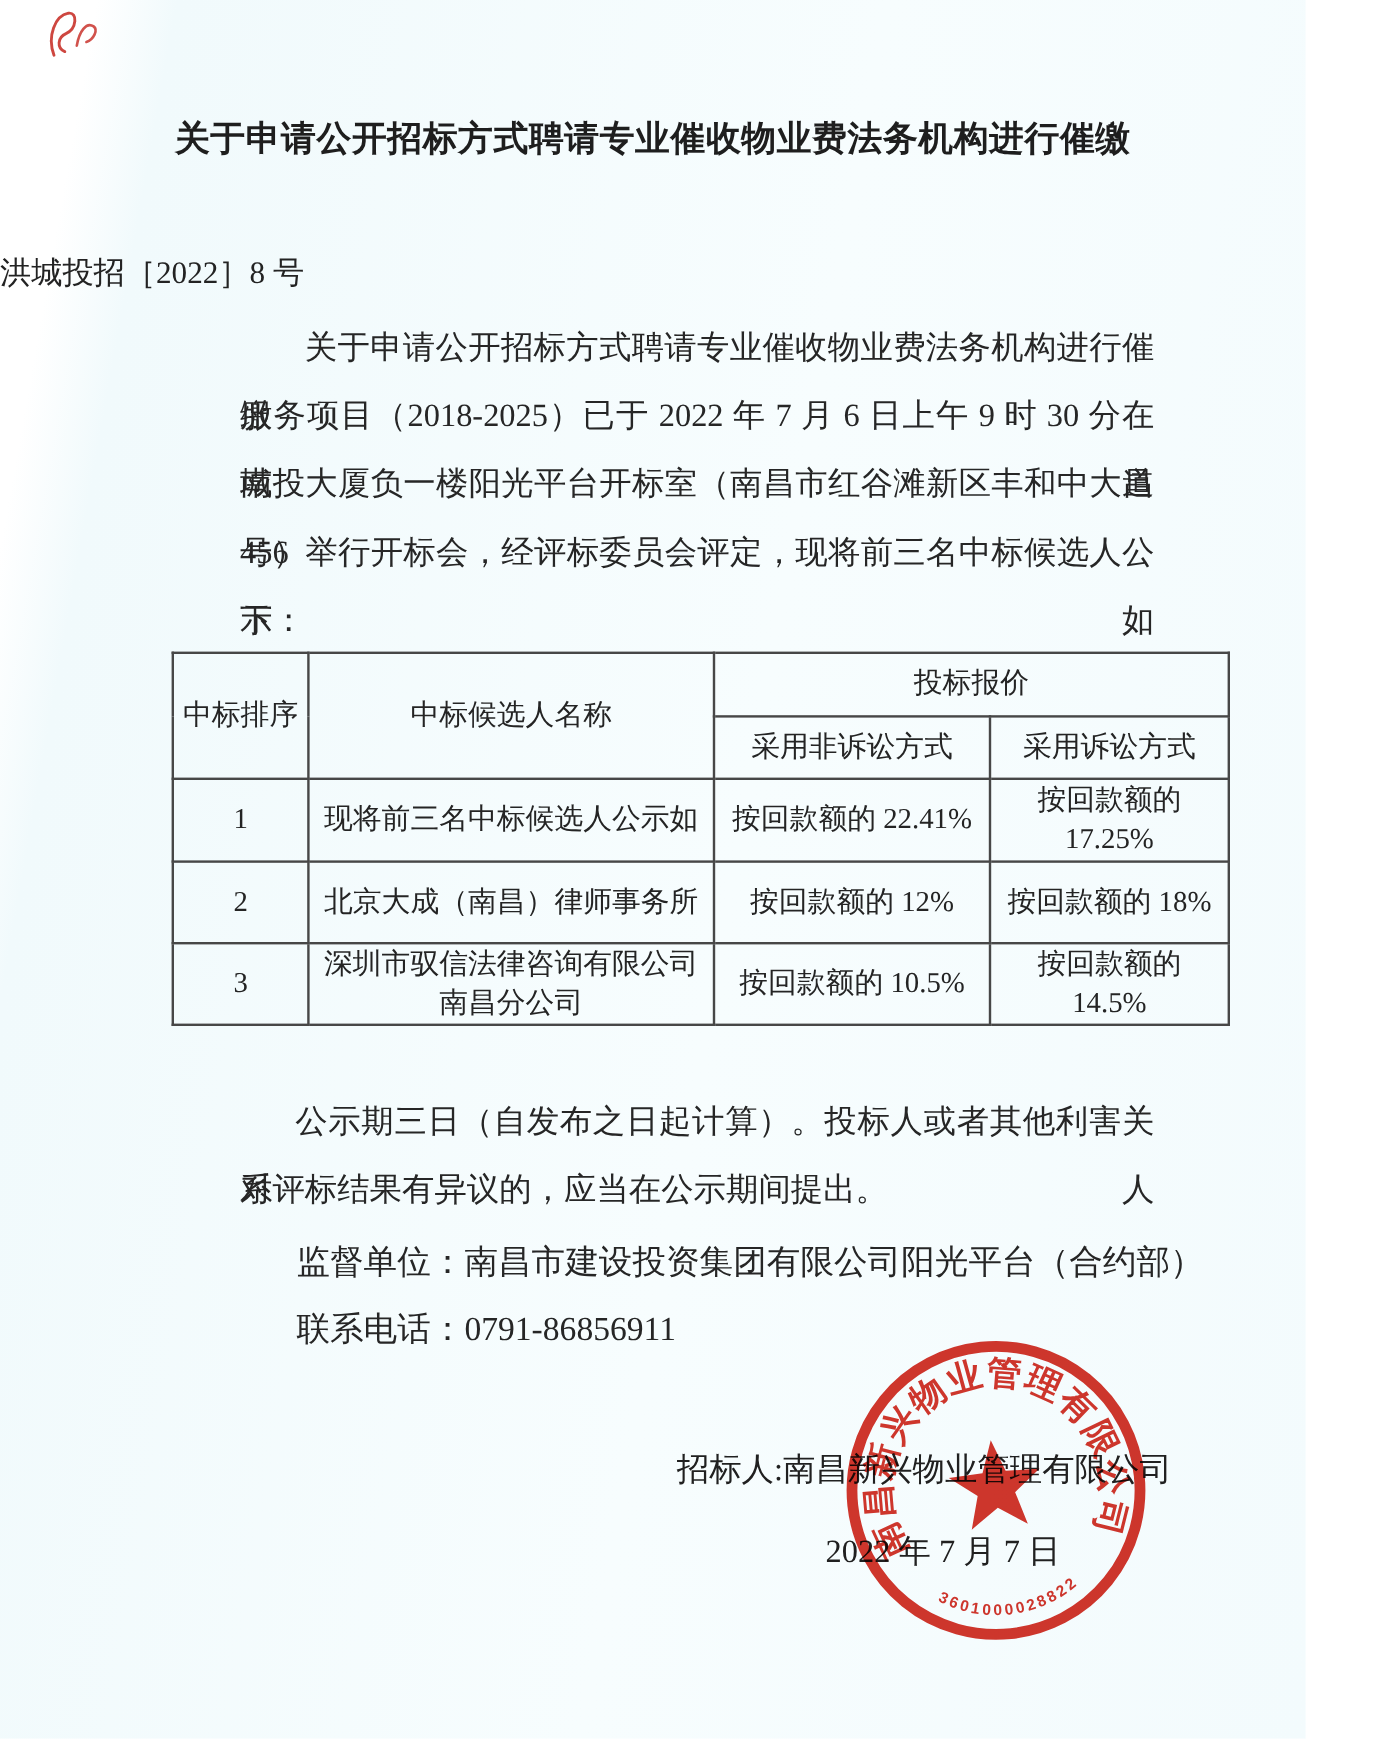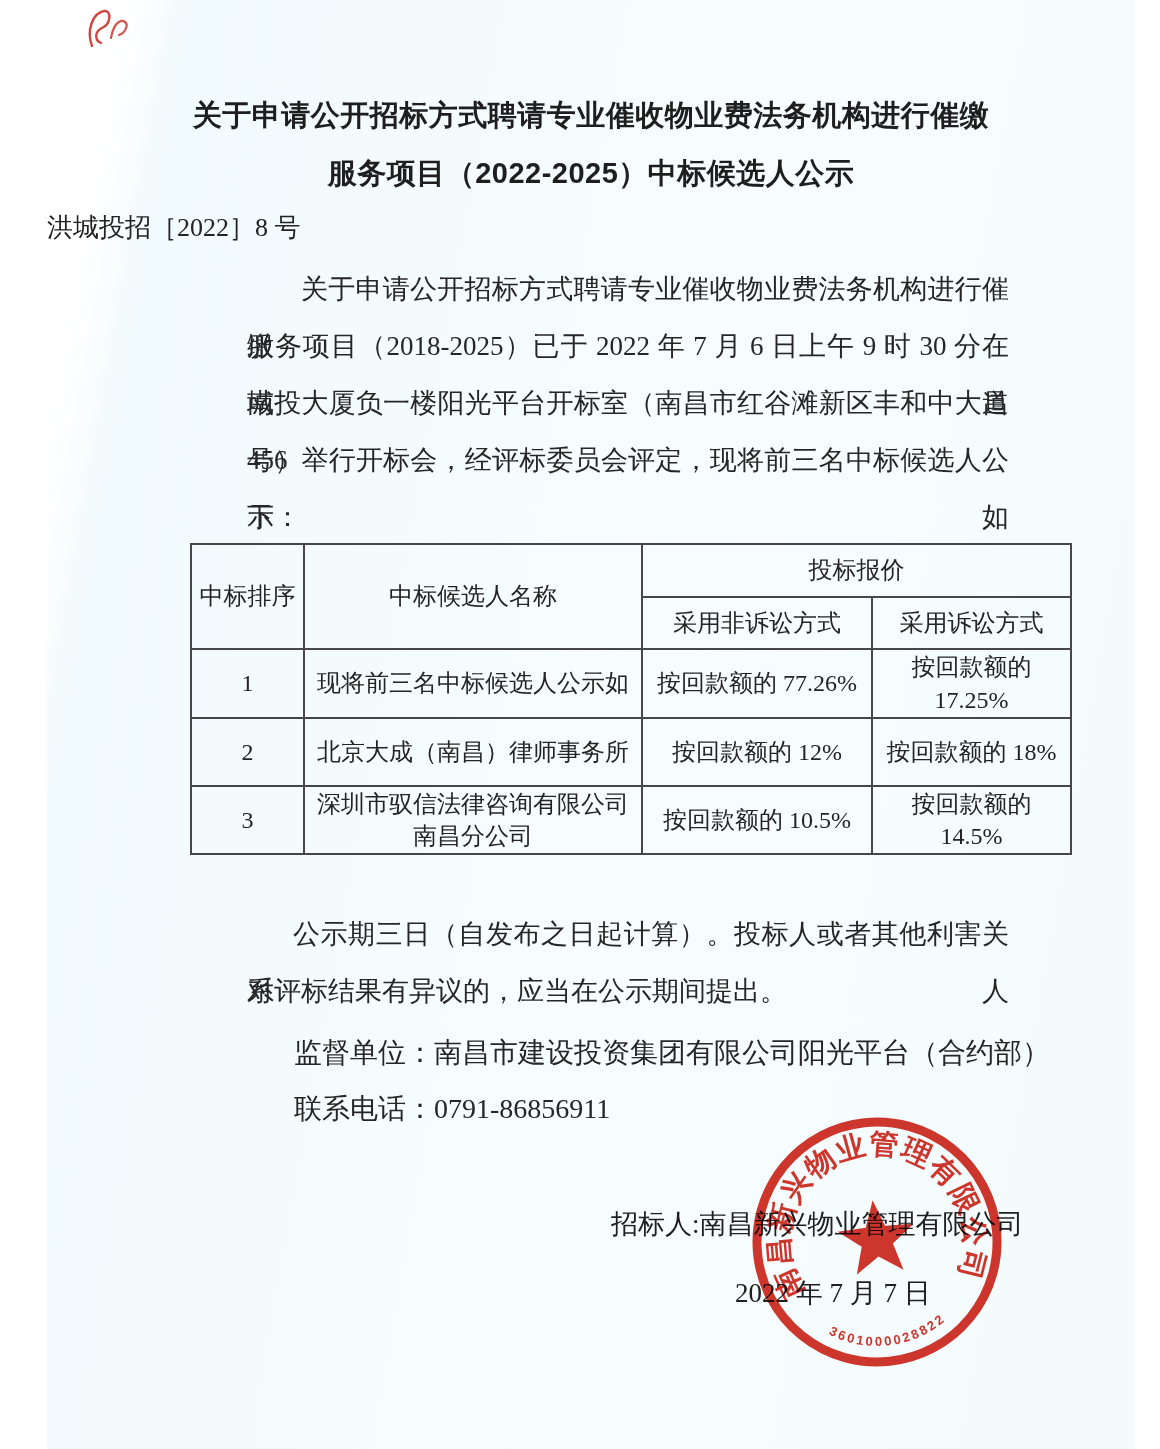--- a/index.html
+++ b/index.html
@@ -1,18 +1,18 @@
 <!DOCTYPE html>
 <html><head>
 <meta charset="utf-8">
 <style>
   html,body{margin:0;padding:0;background:#ffffff;}
   .page{position:relative;width:1088px;height:1449px;overflow:hidden;
         background:linear-gradient(100deg,#ffffff 0%,#ffffff 6%,#f1fafc 11%,#f7fdfe 55%,#f3fbfd 100%);
-        font-family:"Liberation Serif","DejaVu Serif",serif;color:#262626;margin-left:47px;}
+        font-family:"Liberation Serif","DejaVu Serif",serif;color:#262626;}
   .scribble{position:absolute;left:12px;top:0px;width:90px;height:62px;}
   .title{position:absolute;left:0;right:0;text-align:center;
          font-family:"Liberation Sans","DejaVu Sans",sans-serif;
          font-weight:700;font-size:29px;letter-spacing:0.5px;color:#1e1e1e;}
   .docnum{position:absolute;left:0;right:0;font-size:26px;color:#232323;}
   .body-block{position:absolute;top:261px;left:200px;width:762px;font-size:27px;}
   .bline{height:57px;line-height:57px;white-space:nowrap;}
   .bline.j{white-space:normal;text-align:justify;text-align-last:justify;}
   .indent{text-indent:54px;}
   .bid-table{position:absolute;top:543px;left:143px;width:880px;border-collapse:collapse;
@@ -35,21 +35,20 @@
 <body>
 
 <div class="page">
 
   <svg class="scribble" viewBox="0 0 90 62">
     <path d="M33 46 C27 30 34 13 45 11 C53 10 52 24 43 28 C36 31 35 40 42 43" fill="none" stroke="#c5271f" stroke-width="2.4" stroke-linecap="round" opacity="0.85"></path>
     <path d="M52 38 C54 26 60 18 66 22 C70 25 66 33 60 35" fill="none" stroke="#c5271f" stroke-width="2.2" stroke-linecap="round" opacity="0.8"></path>
   </svg>
 
   <div class="title" style="top:96px;">关于申请公开招标方式聘请专业催收物业费法务机构进行催缴</div>
-  <div class="title" style="top:154px;">服务项目（2022-2025）中标候选人公示</div>
   <div class="docnum" style="top:210px;">洪城投招［2022］8 号</div>
 
   <div class="body-block">
     <div class="bline j indent">关于申请公开招标方式聘请专业催收物业费法务机构进行催缴</div>
     <div class="bline j">服务项目（2018-2025）已于 2022 年 7 月 6 日上午 9 时 30 分在南昌</div>
     <div class="bline j">城投大厦负一楼阳光平台开标室（南昌市红谷滩新区丰和中大道 456</div>
     <div class="bline j">号）举行开标会，经评标委员会评定，现将前三名中标候选人公示如</div>
     <div class="bline">下：</div>
   </div>
 
@@ -66,21 +65,21 @@
         <th rowspan="2">中标候选人名称</th>
         <th colspan="2">投标报价</th>
       </tr>
       <tr style="height:52px;">
         <th>采用非诉讼方式</th>
         <th>采用诉讼方式</th>
       </tr>
       <tr style="height:69px;">
         <td>1</td>
         <td>现将前三名中标候选人公示如</td>
-        <td>按回款额的 77.26%</td>
+        <td>按回款额的 22.41%</td>
         <td>按回款额的 17.25%</td>
       </tr>
       <tr style="height:68px;">
         <td>2</td>
         <td>北京大成（南昌）律师事务所</td>
         <td>按回款额的 12%</td>
         <td>按回款额的 18%</td>
       </tr>
       <tr style="height:68px;">
         <td>3</td>

